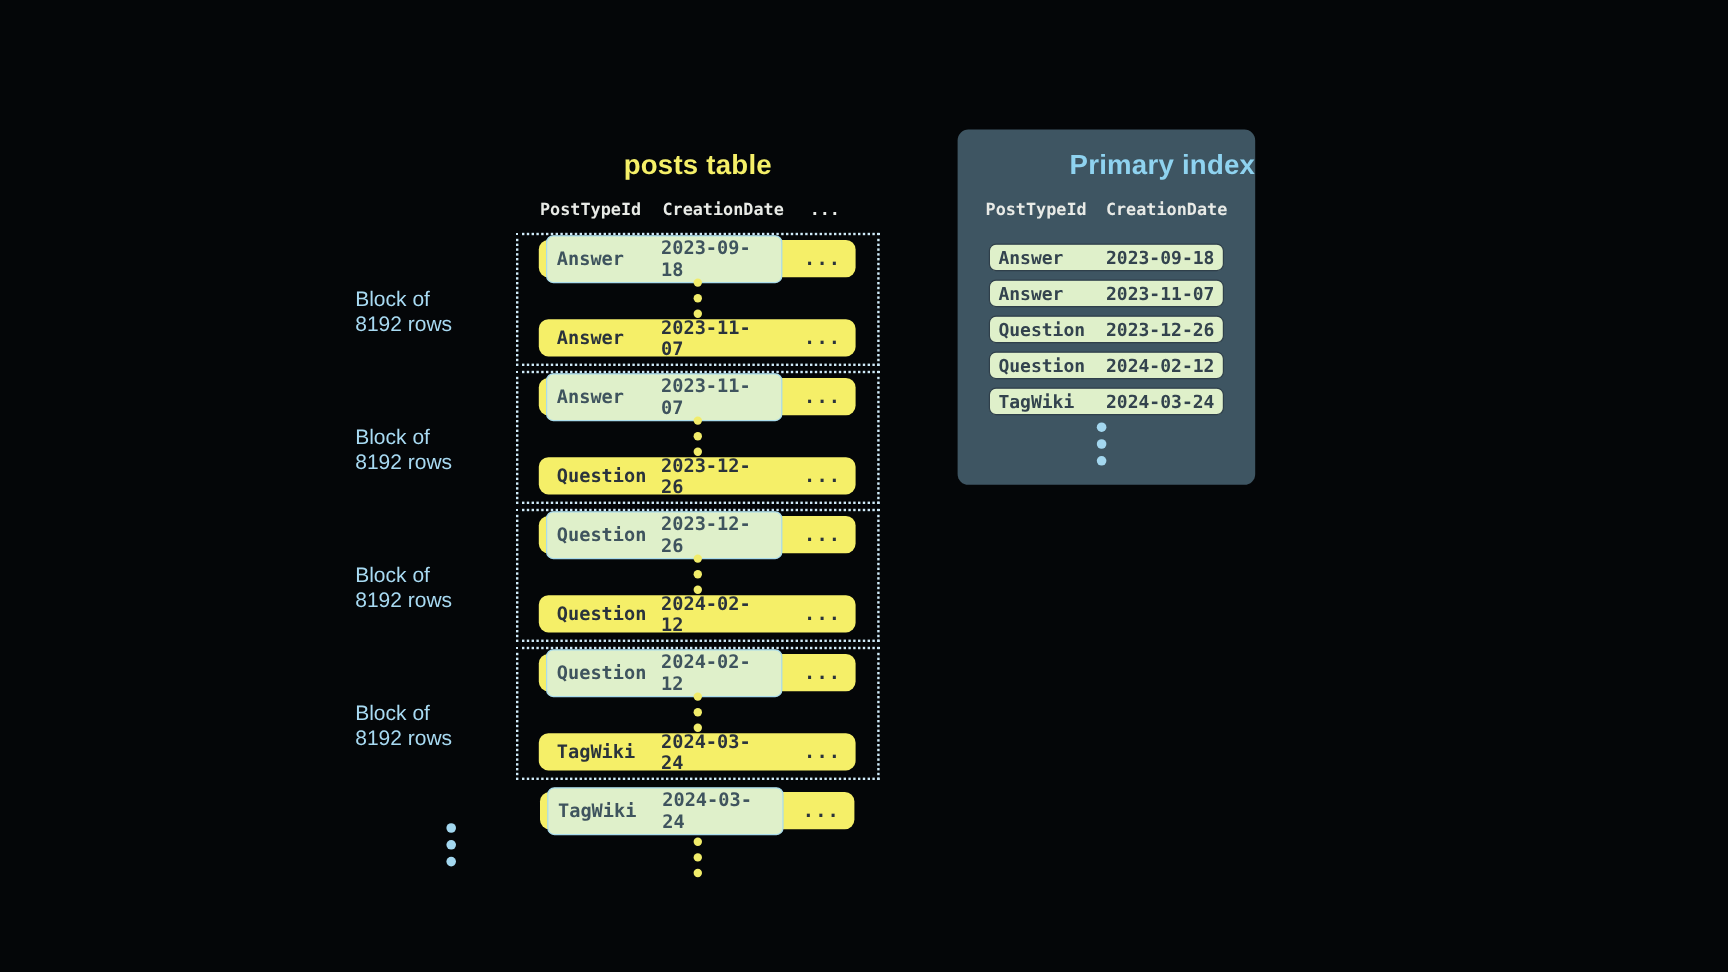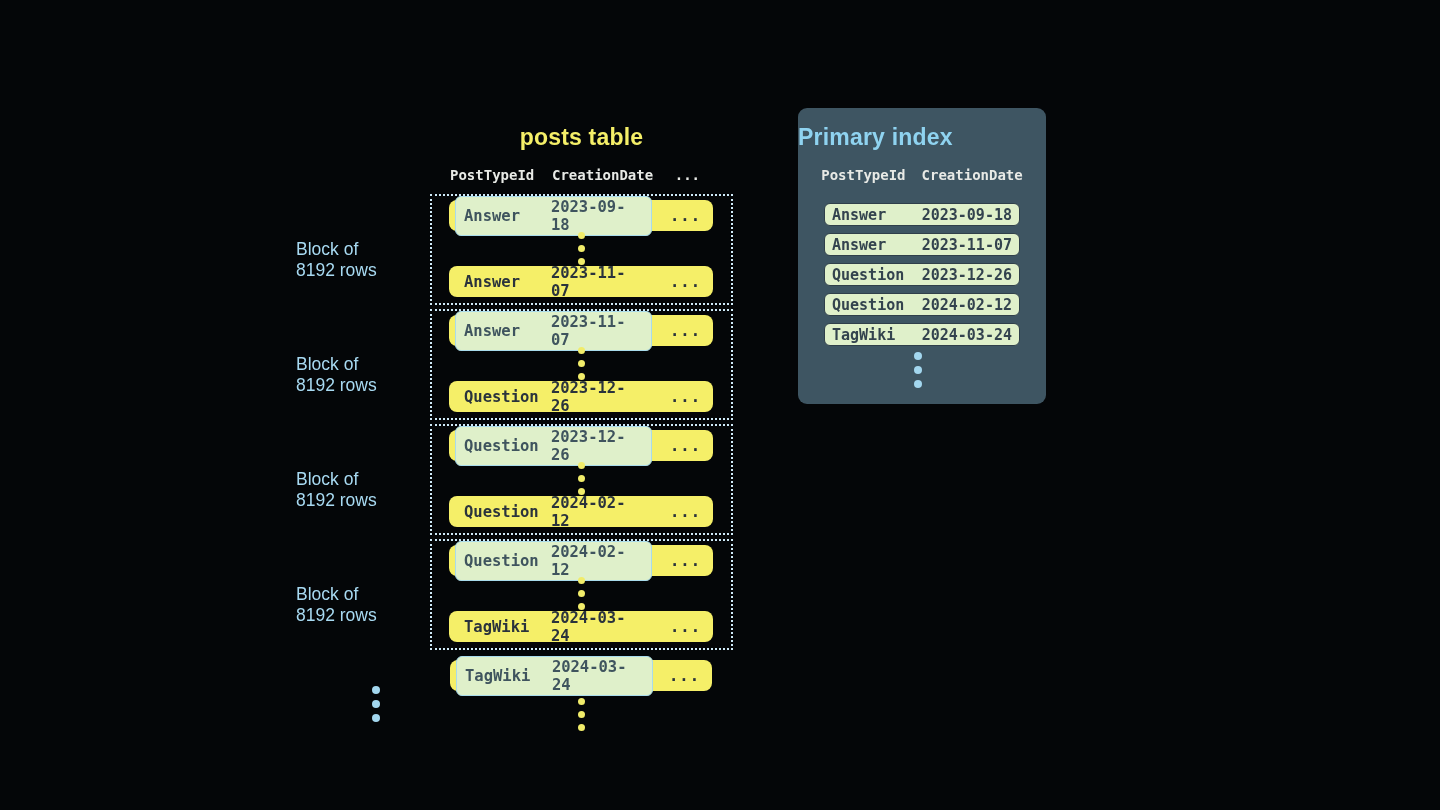--- a/index.html
+++ b/index.html
@@ -52,21 +52,21 @@
   .vdots.blue i{width:8px;height:8px;background:var(--dot-blue);}
   .vdots.abs{position:absolute;}
 
   
   .block-label{position:absolute;left:296px;width:160px;
     color:var(--blue-label);font-size:17.5px;line-height:21px;font-weight:400;}
 
   
   .panel{position:absolute;left:798px;top:108px;width:248px;height:296px;
     background:var(--panel-bg);border-radius:9px;}
-  .panel-title{position:absolute;left:0;top:16px;width:100%;text-align:left;
+  .panel-title{position:absolute;left:0;top:16px;width:100%;text-align:right;
     color:var(--blue-title);font-size:23px;font-weight:700;letter-spacing:.2px;}
   .panel-headers{position:absolute;left:0;top:59px;width:100%;display:flex;justify-content:center;gap:16px;
     color:var(--header-white);font-size:14px;font-weight:700;}
   .panel-rows{position:absolute;left:26px;top:95px;width:196px;}
   .irow{height:23px;margin-bottom:7px;background:var(--pill-green);border:1px solid var(--index-pill-border);
     border-radius:6px;display:flex;align-items:center;justify-content:space-between;padding:0 7px;
     font-size:15px;font-weight:700;color:#33434e;}
 </style>
 </head>
 <body>

